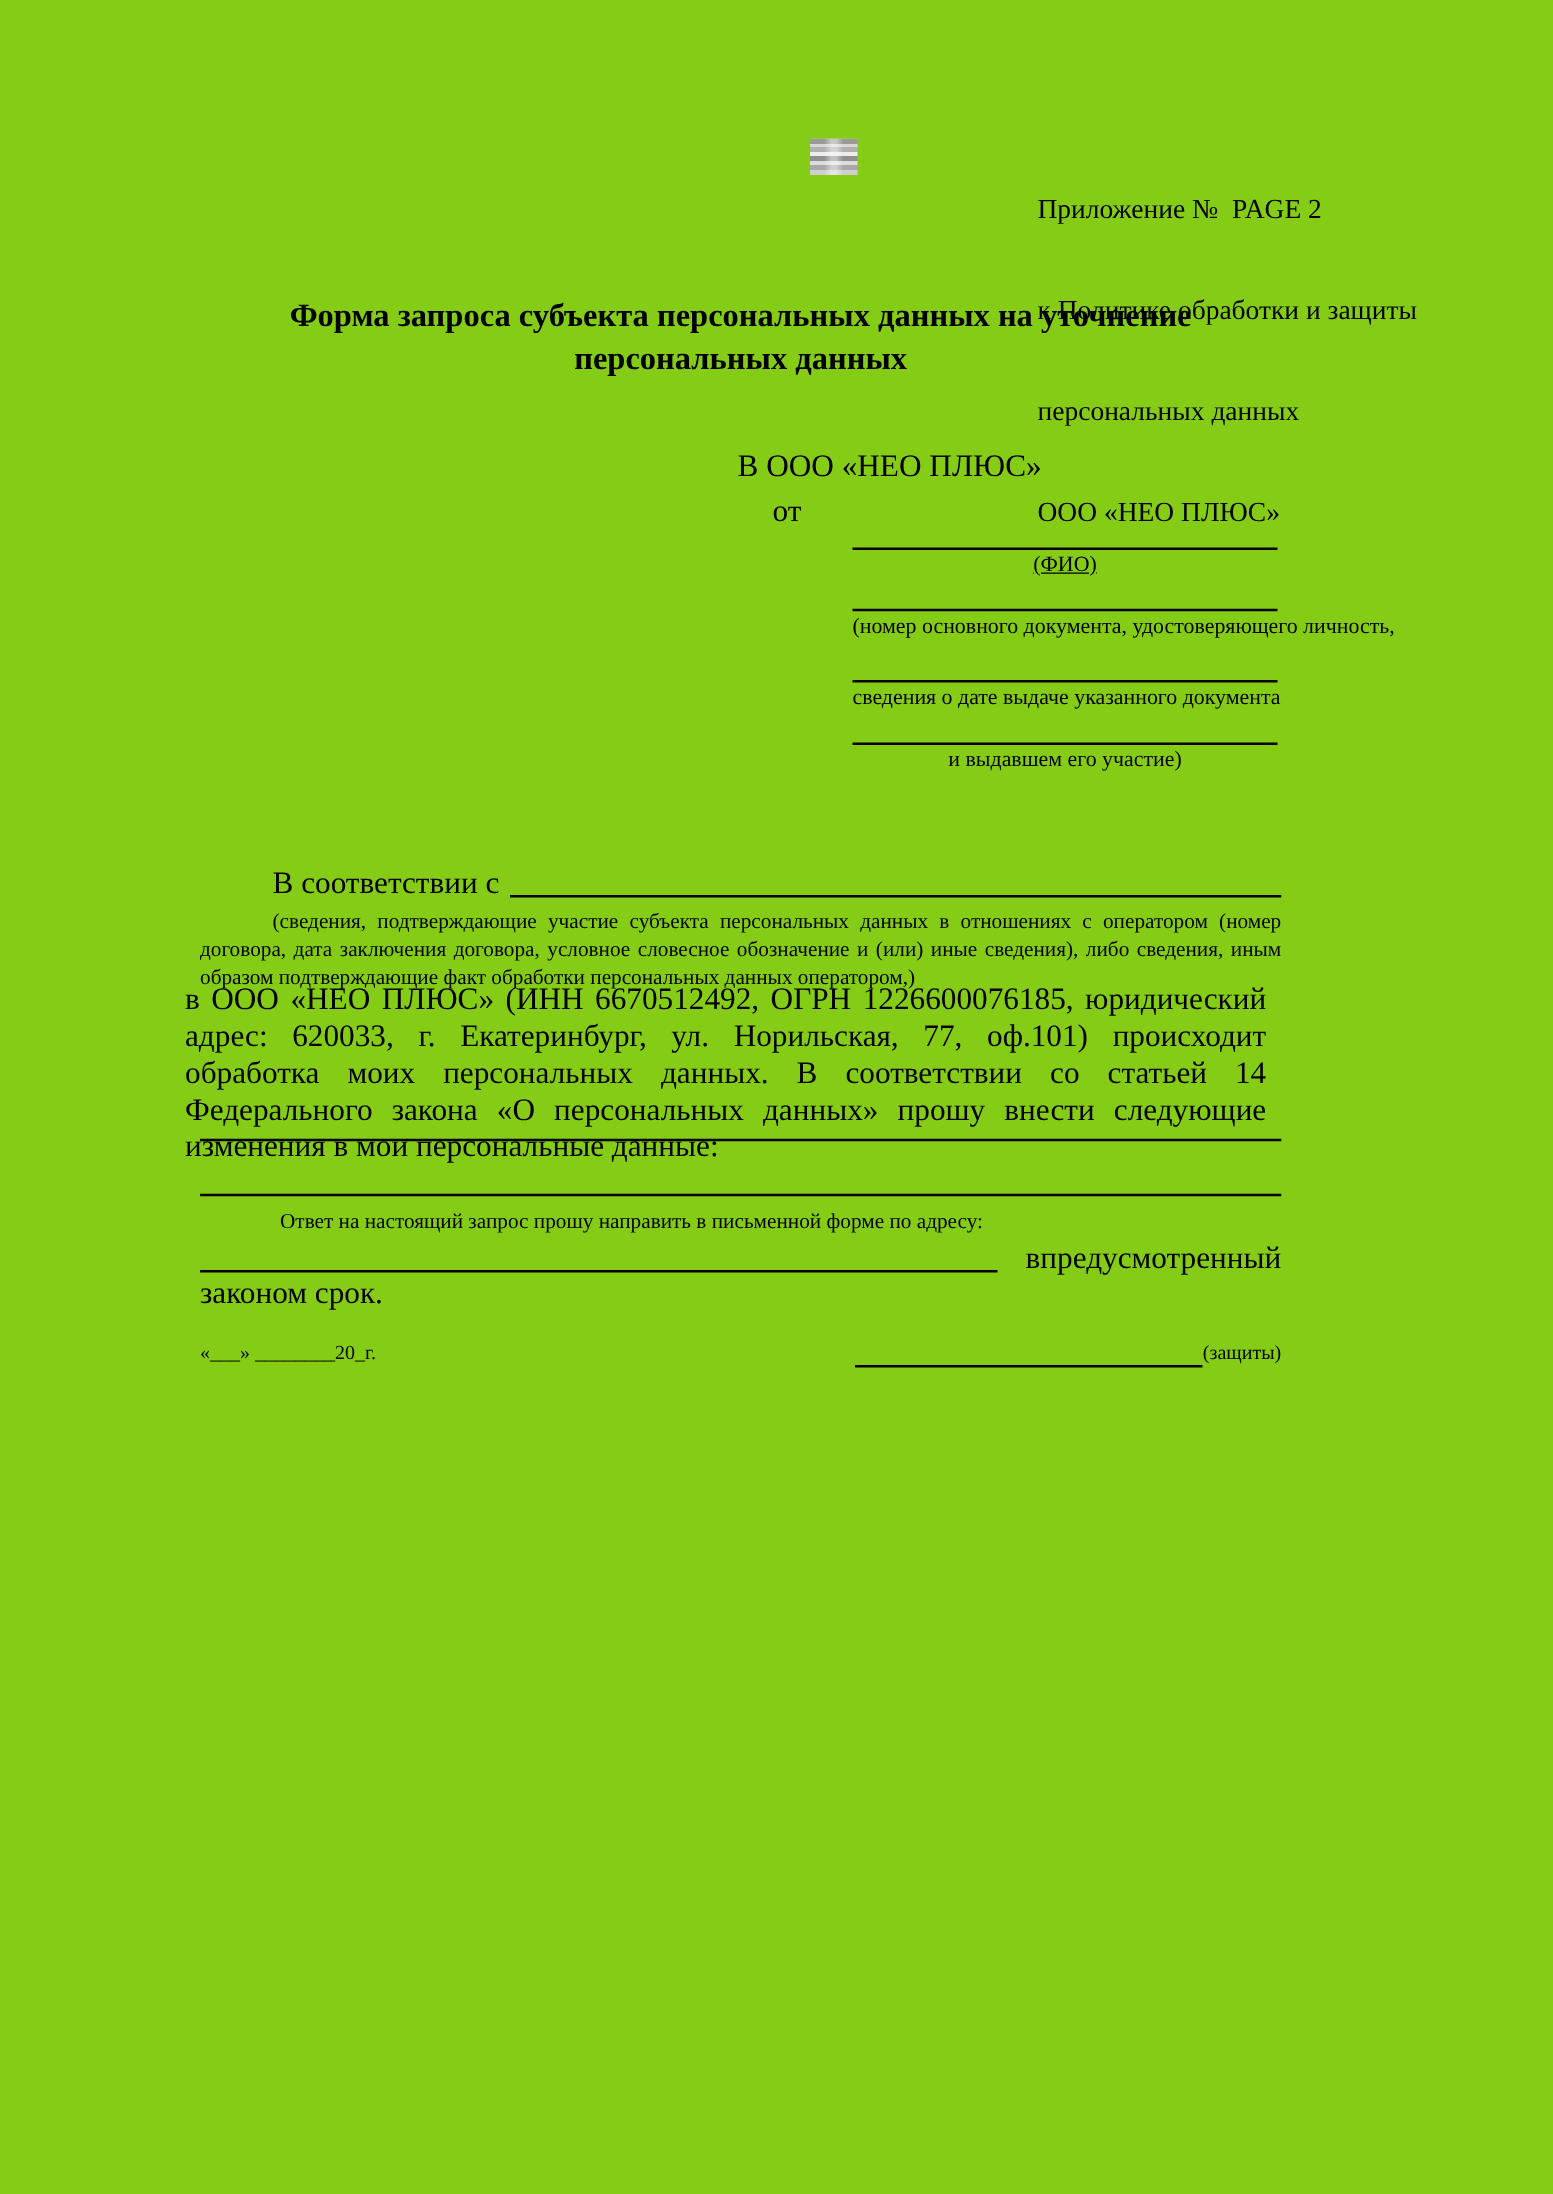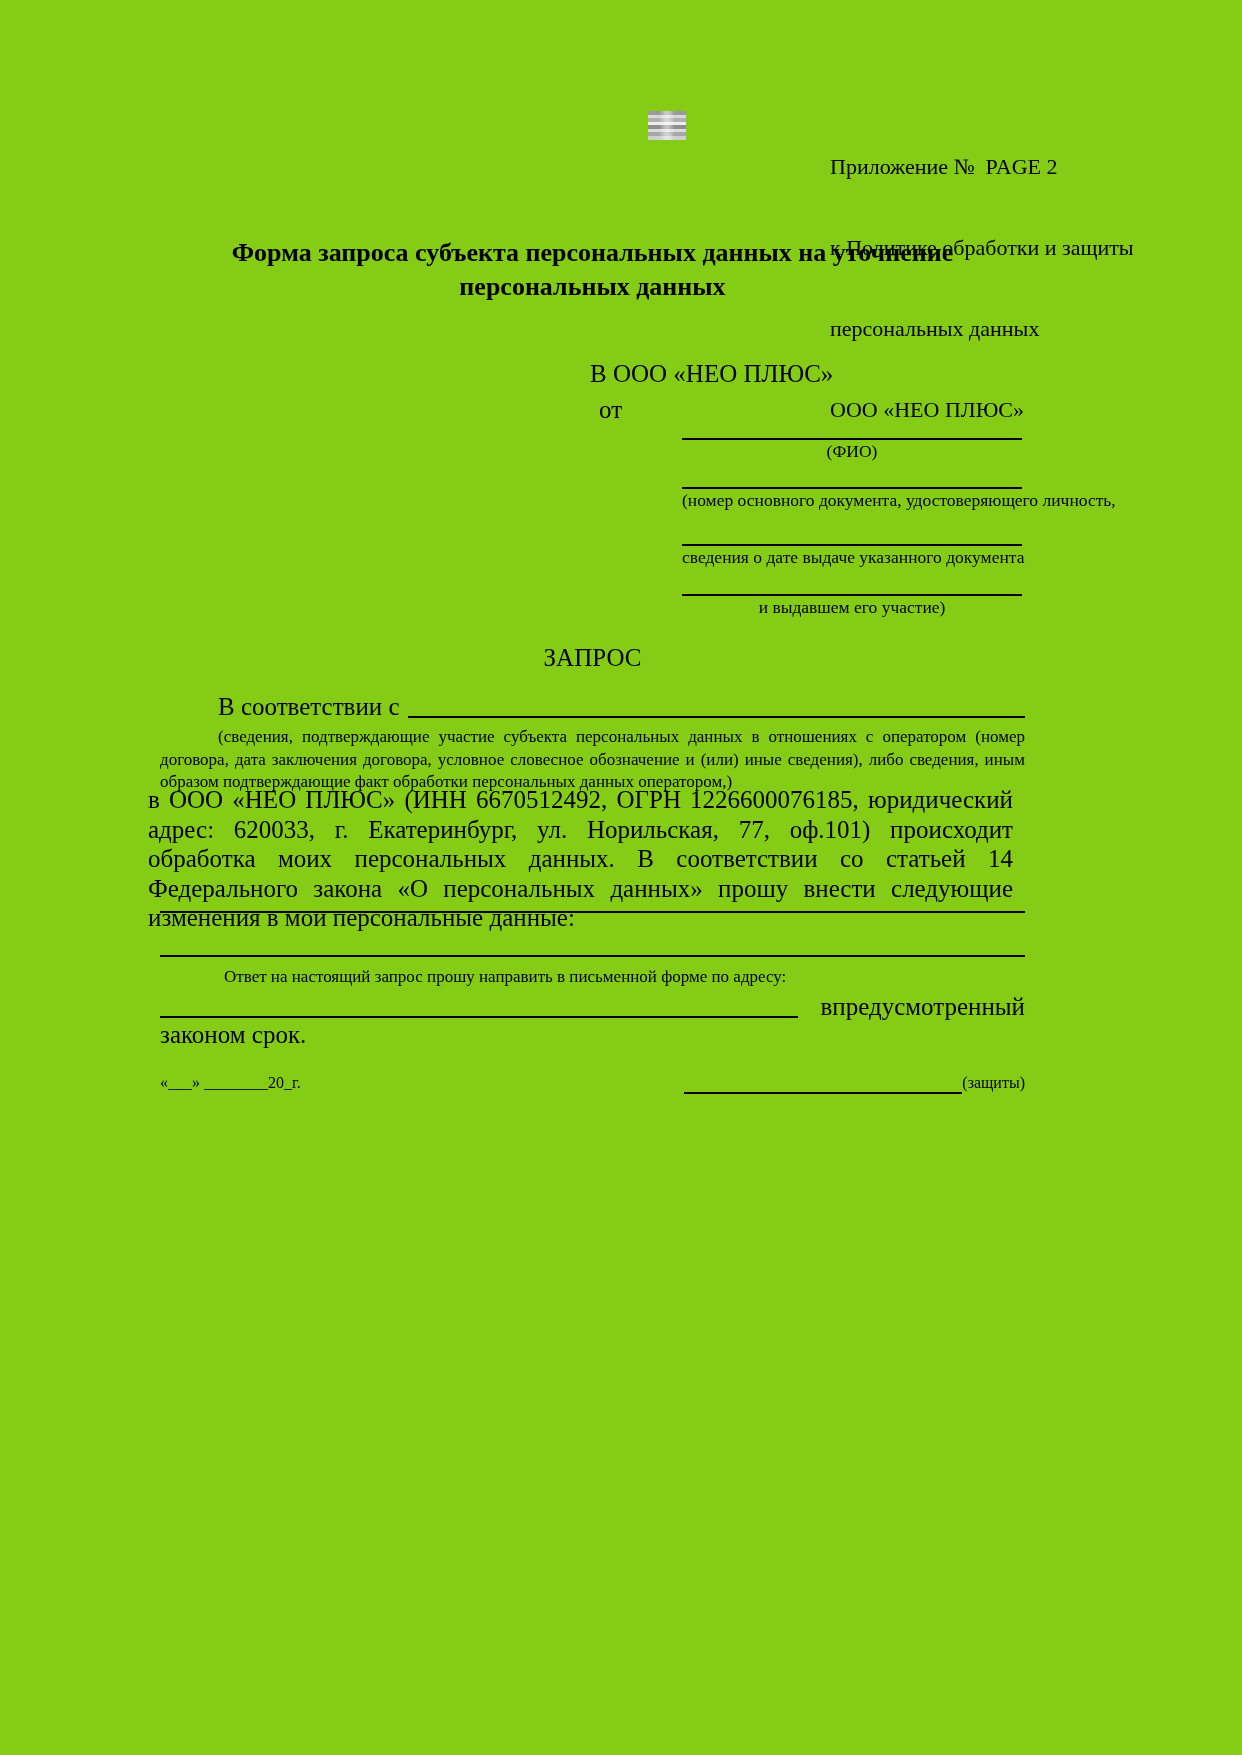--- a/index.html
+++ b/index.html
@@ -24,28 +24,28 @@
     position: absolute; left: 830px; top: 99px;
     font-size: 22px; line-height: 27px; white-space: pre-wrap;
   }
 
   .title {
     position: absolute; left: 160px; top: 236px; width: 865px;
     text-align: center; font-weight: bold; font-size: 26px; line-height: 34px;
   }
 
   .addressee { position: absolute; left: 590px; top: 360px; font-size: 25px; }
-  .from-label { position: absolute; left: 599px; top: 396px; font-size: 25px; }
+  .from-label { position: absolute; left: 618px; top: 396px; font-size: 25px; }
 
   .field { position: absolute; left: 682px; width: 340px; border-top: 2px solid #000; }
   .field .cap {
     text-align: center; font-size: 17.5px; line-height: 21px;
     white-space: nowrap; margin-top: 1px;
   }
-  #field-fio  { top: 438px; }
+  #field-fio  { top: 438px; text-decoration: underline; }
   #field-doc  { top: 487px; }
   #field-date { top: 544px; }
   #field-org  { top: 594px; }
 
   .request-heading {
     position: absolute; left: 160px; top: 644px; width: 865px;
     text-align: center; font-size: 25px;
   }
 
   .accordance {
@@ -117,21 +117,20 @@
   <div class="field" id="field-doc">
     <div class="cap">(номер основного документа, удостоверяющего личность,</div>
   </div>
   <div class="field" id="field-date">
     <div class="cap">сведения о дате выдаче указанного документа</div>
   </div>
   <div class="field" id="field-org">
     <div class="cap">и выдавшем его участие)</div>
   </div>
 
-  <div class="request-heading">ЗАПРОС</div>
 
   <div class="accordance">
     <span class="prefix">В соответствии с</span>
     <span class="fill-line"></span>
   </div>
 
   <div class="note">(сведения, подтверждающие участие субъекта персональных данных в отношениях с оператором (номер договора, дата заключения договора, условное словесное обозначение и (или) иные сведения), либо сведения, иным образом подтверждающие факт обработки персональных данных оператором,)</div>
 
   <div class="body-para">в ООО «НЕО ПЛЮС» (ИНН 6670512492, ОГРН 1226600076185, юридический адрес: 620033, г. Екатеринбург, ул. Норильская, 77, оф.101) происходит обработка моих персональных данных. В соответствии со статьей 14 Федерального закона «О персональных данных» прошу внести следующие изменения в мои персональные данные:</div>
 

